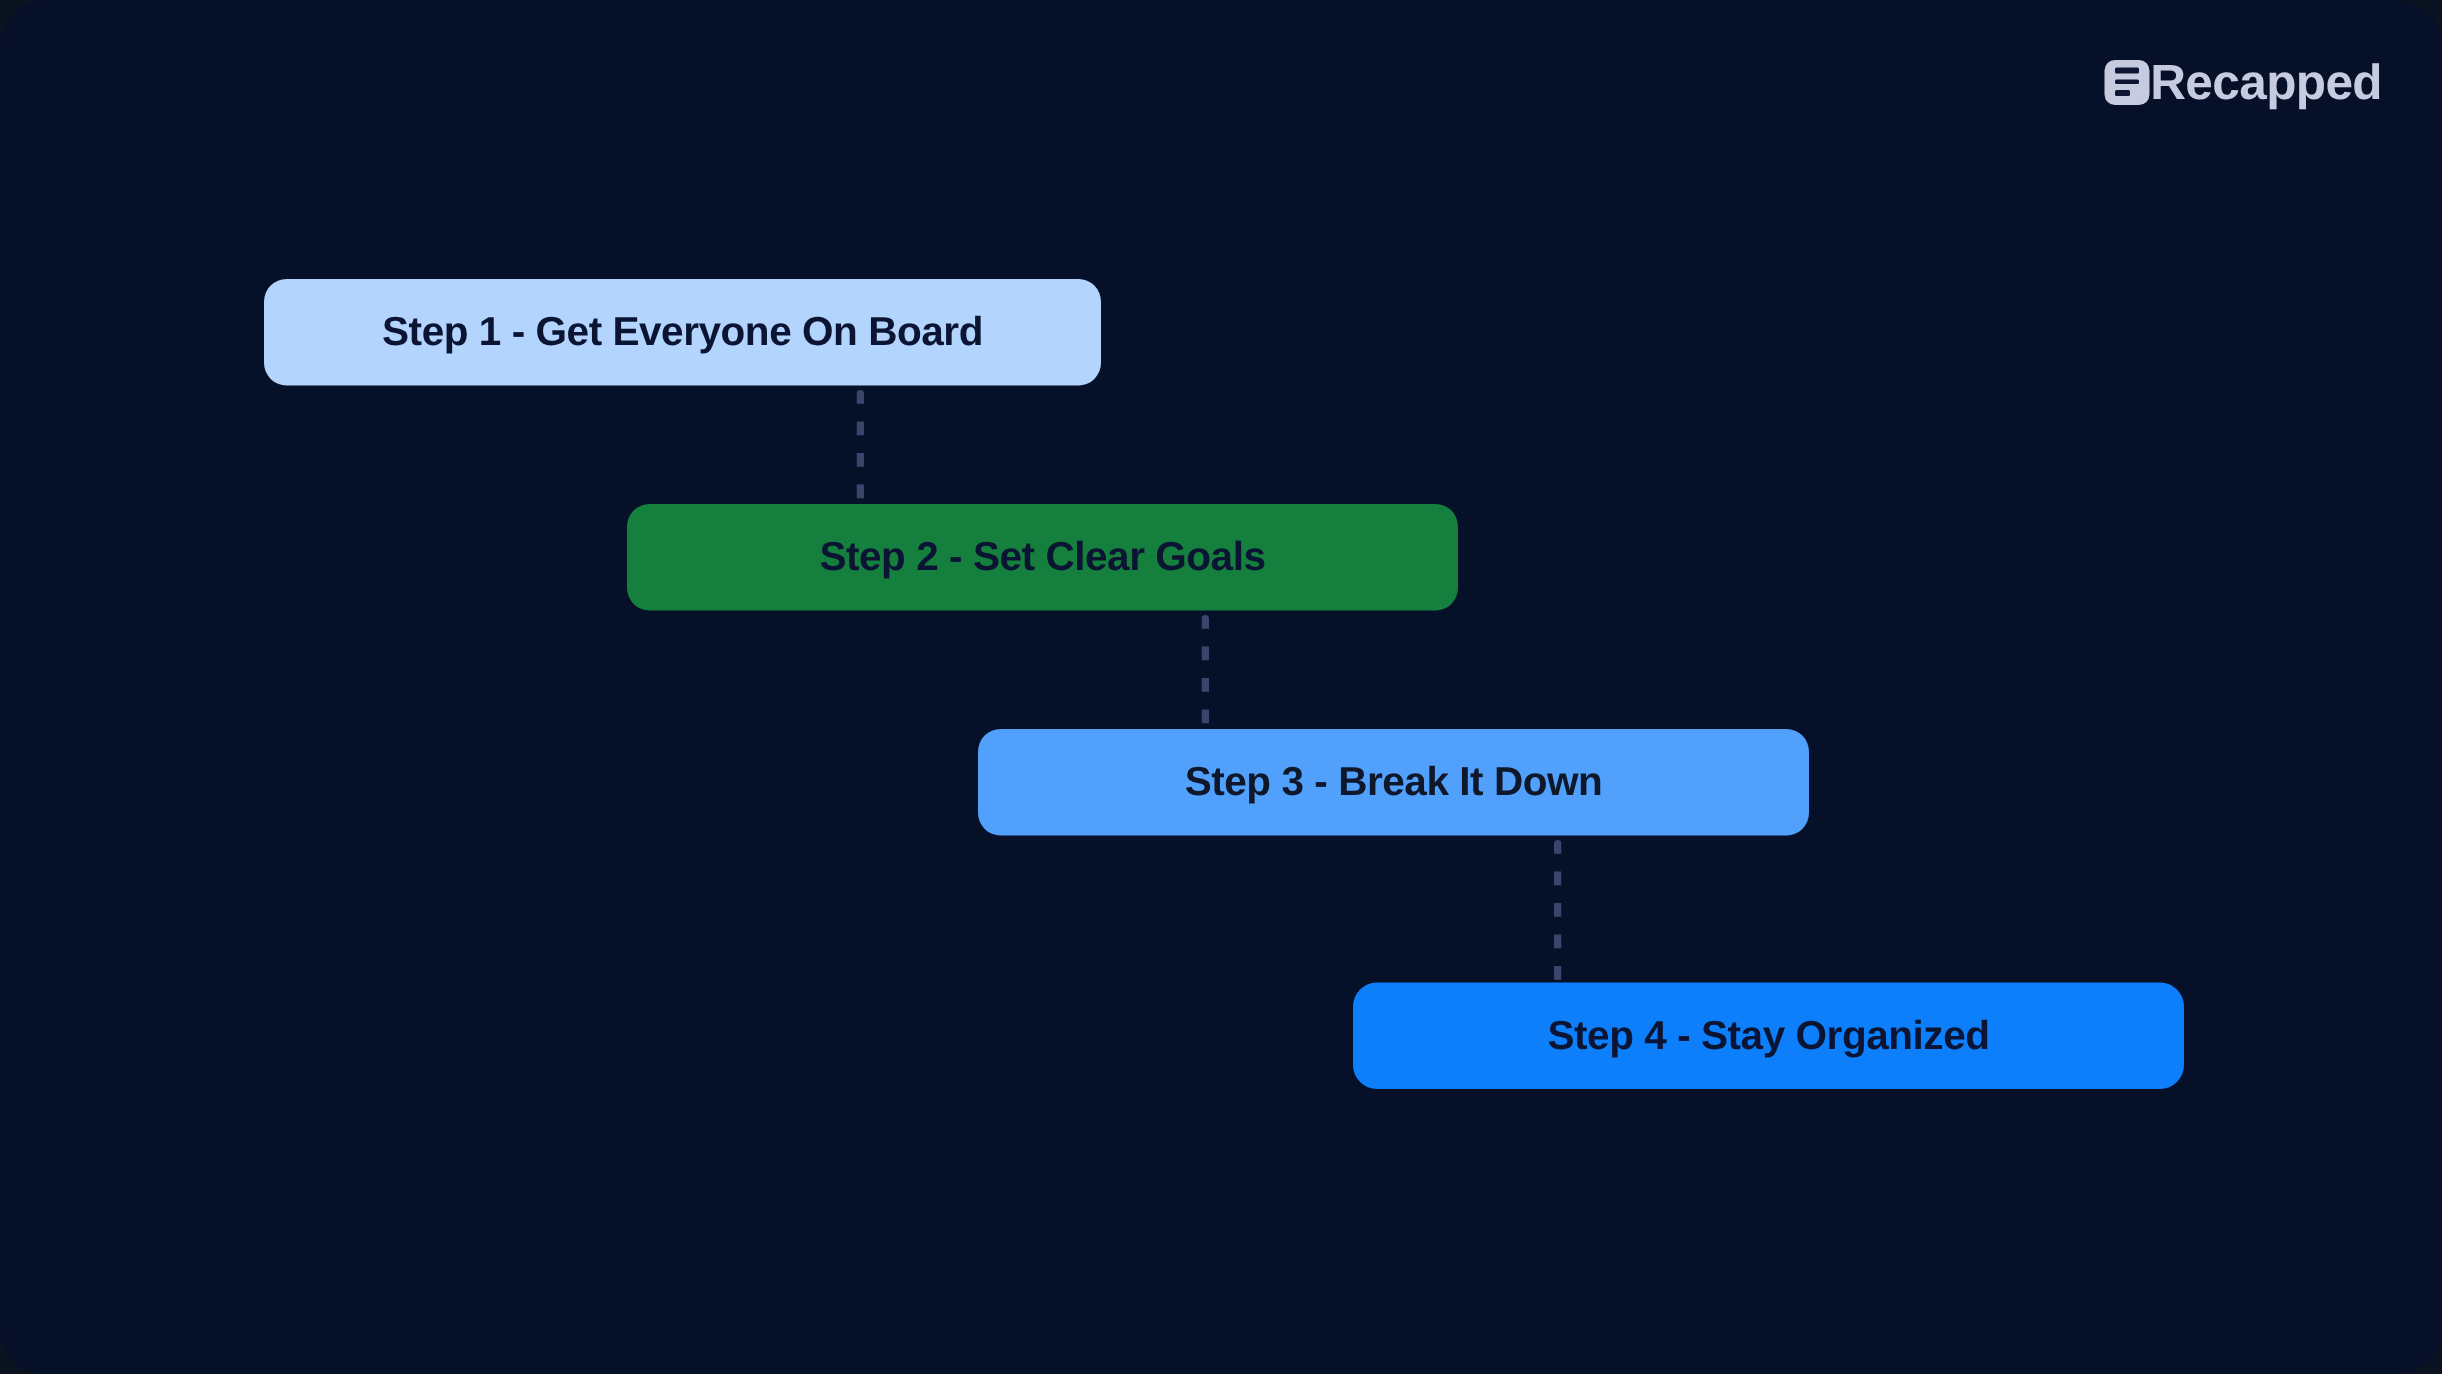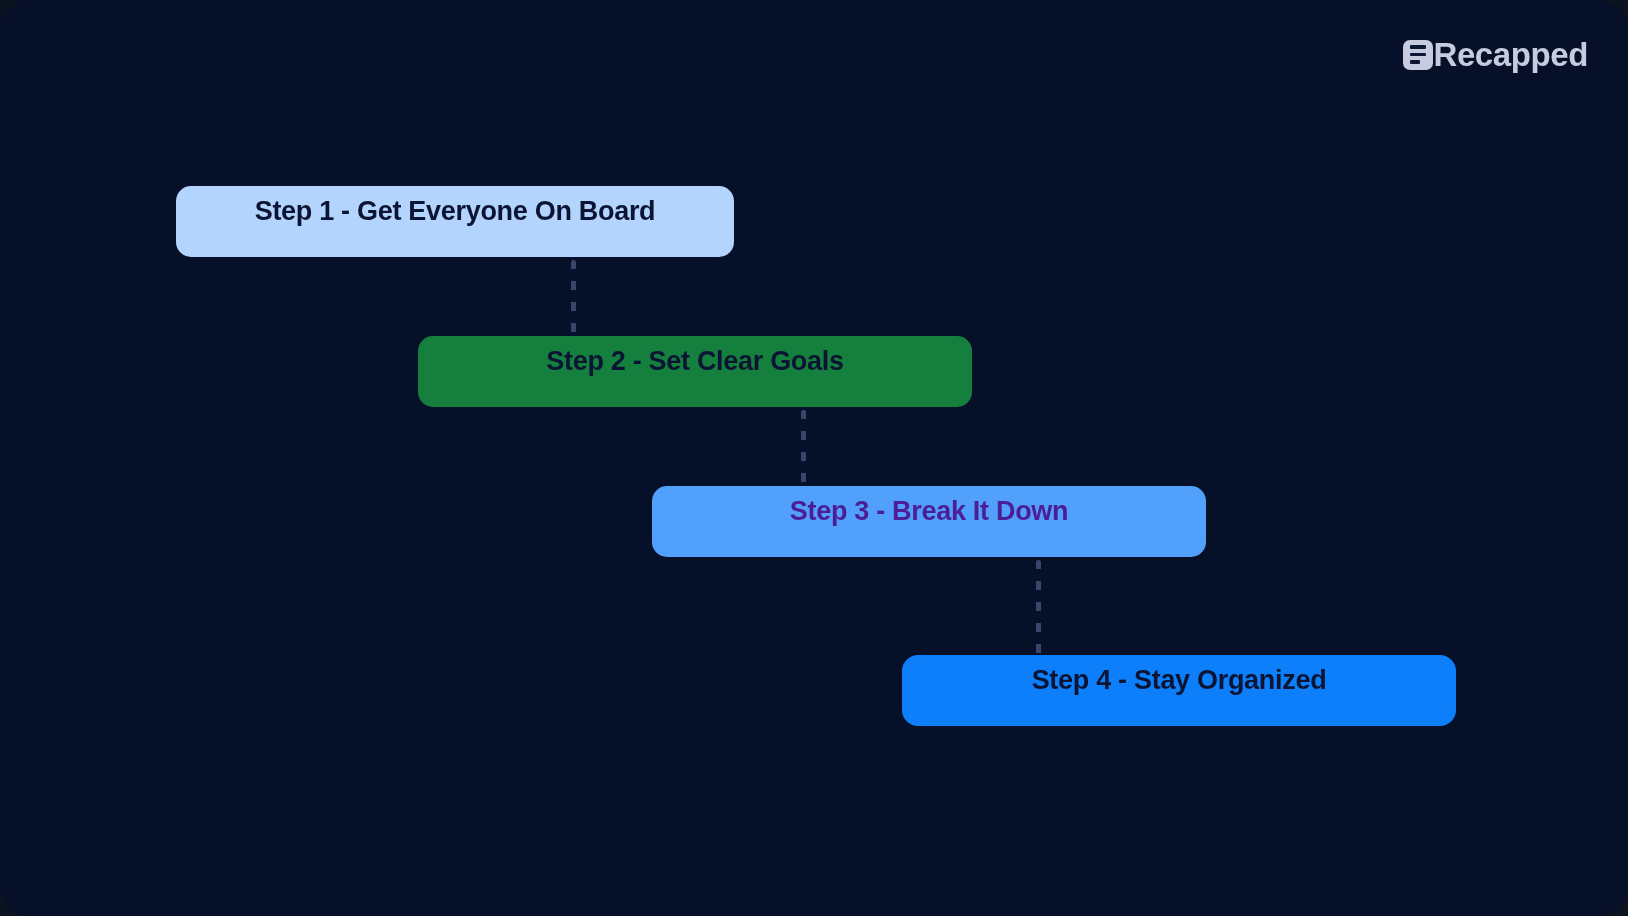--- a/index.html
+++ b/index.html
@@ -66,23 +66,24 @@
   #flow {
     position: absolute;
     inset: 0;
   }
 
   .step-box {
     position: absolute;
     height: 71px;
     border-radius: 15px;
     display: flex;
+    align-items: center;
     justify-content: center;
     box-sizing: border-box;
-    padding: 12px 24px;
+    padding: 0 24px;
   }
   .step-label {
     color: #0b1533;
     font-size: 27px;
     font-weight: 700;
     letter-spacing: -0.3px;
     white-space: nowrap;
     line-height: 1;
   }
 
@@ -132,21 +133,21 @@
 
     <div class="step-box" id="step-1" style="background: rgb(179, 212, 253);">
       <span class="step-label" style="color: rgb(11, 21, 51);">Step 1 - Get Everyone On Board</span>
     </div>
 
     <div class="step-box" id="step-2" style="background: #15803d;">
       <span class="step-label" style="color: rgb(11, 21, 51);">Step 2 - Set Clear Goals</span>
     </div>
 
     <div class="step-box" id="step-3" style="background: rgb(80, 160, 252);">
-      <span class="step-label" style="color: #4c1d95;">Step 3 - Break It Down</span>
+      <span class="step-label" style="color: #0f172a;">Step 3 - Break It Down</span>
     </div>
 
     <div class="step-box" id="step-4" style="background: rgb(13, 127, 251); border-radius: 16px;">
       <span class="step-label" style="color: rgb(11, 21, 51);">Step 4 - Stay Organized</span>
     </div>
 
   </div>
 </div>
 
 </body></html>

